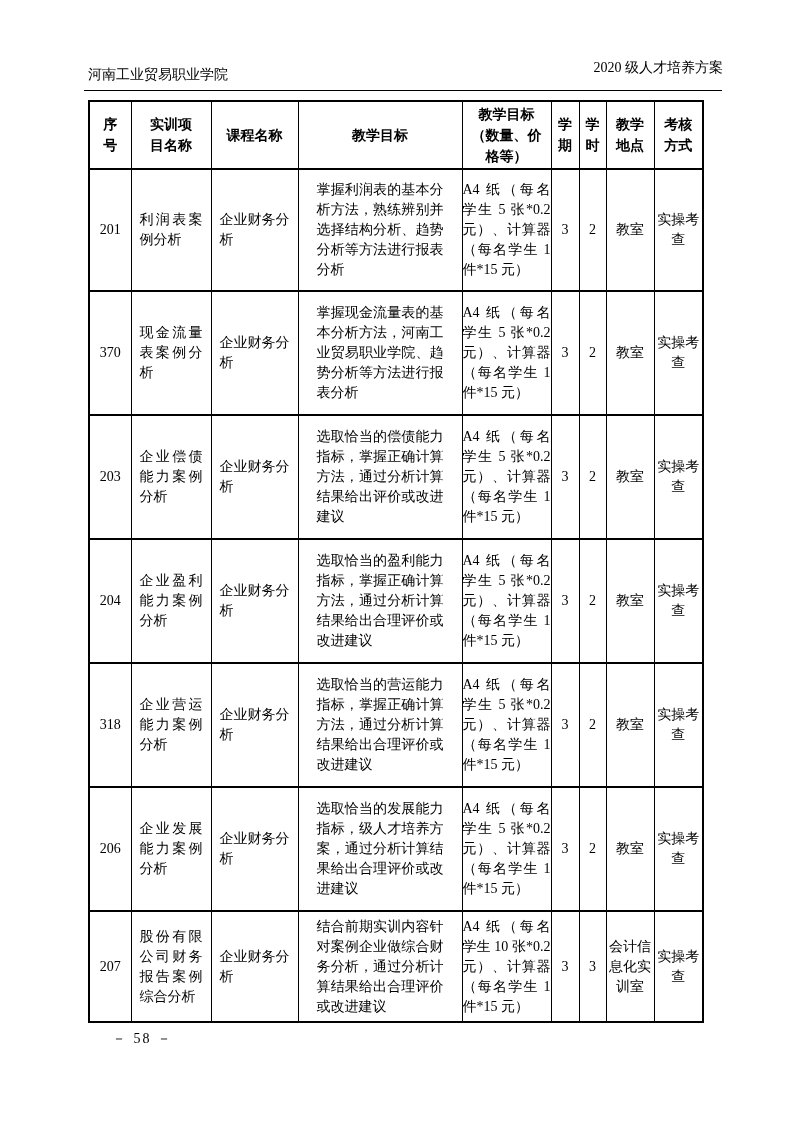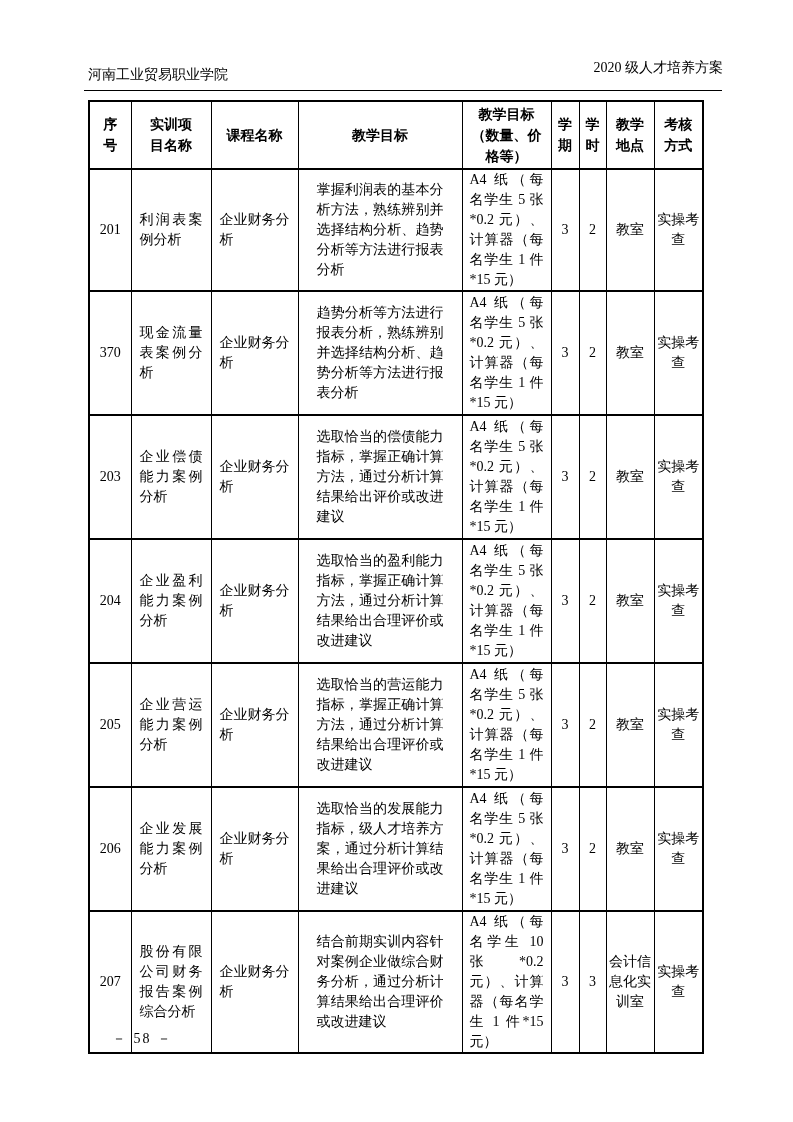--- a/index.html
+++ b/index.html
@@ -60,21 +60,21 @@
     line-height: 20px;
     vertical-align: middle;
   }
   .schedule tbody tr { height: 124px; }
   .schedule tbody tr:first-child { height: 122px; }
   .schedule tbody tr:last-child { height: 111px; }
   td.c-center { text-align: center; padding: 0 2px; }
   td.c-project { text-align: justify; padding: 0 8px; margin-left: 36px; }
   td.c-course { text-align: justify; padding: 0 8px; margin-left: 46px; }
   td.c-objective { text-align: justify; padding: 0 18px; }
-  td.c-materials { text-align: justify; padding: 0 7px; }
+  td.c-materials { text-align: justify; padding: 0 0; }
   .page-number {
     position: absolute;
     left: 88px; top: 1030px;
     font-size: 14px;
     letter-spacing: 2px;
     white-space: nowrap;
     padding-left: 24px;
   }
 </style>
 </head>
@@ -128,21 +128,21 @@
         <td class="c-materials">A4 纸（每名学生 5 张*0.2 元）、计算器（每名学生 1 件*15 元）</td>
         <td class="c-center">3</td>
         <td class="c-center">2</td>
         <td class="c-center">教室</td>
         <td class="c-center">实操考查</td>
       </tr>
       <tr>
         <td class="c-center">370</td>
         <td class="c-project">现金流量表案例分析</td>
         <td class="c-course">企业财务分析</td>
-        <td class="c-objective">趋势分析等方法进行报表分析，熟练辨别并选择结构分析、趋势分析等方法进行报表分析</td>
+        <td class="c-objective">掌握现金流量表的基本分析方法，河南工业贸易职业学院、趋势分析等方法进行报表分析</td>
         <td class="c-materials">A4 纸（每名学生 5 张*0.2 元）、计算器（每名学生 1 件*15 元）</td>
         <td class="c-center">3</td>
         <td class="c-center">2</td>
         <td class="c-center">教室</td>
         <td class="c-center">实操考查</td>
       </tr>
       <tr>
         <td class="c-center">203</td>
         <td class="c-project">企业偿债能力案例分析</td>
         <td class="c-course">企业财务分析</td>
@@ -158,21 +158,21 @@
         <td class="c-project">企业盈利能力案例分析</td>
         <td class="c-course">企业财务分析</td>
         <td class="c-objective">选取恰当的盈利能力指标，掌握正确计算方法，通过分析计算结果给出合理评价或改进建议</td>
         <td class="c-materials">A4 纸（每名学生 5 张*0.2 元）、计算器（每名学生 1 件*15 元）</td>
         <td class="c-center">3</td>
         <td class="c-center">2</td>
         <td class="c-center">教室</td>
         <td class="c-center">实操考查</td>
       </tr>
       <tr>
-        <td class="c-center">205</td>
+        <td class="c-center">318</td>
         <td class="c-project">企业营运能力案例分析</td>
         <td class="c-course">企业财务分析</td>
         <td class="c-objective">选取恰当的营运能力指标，掌握正确计算方法，通过分析计算结果给出合理评价或改进建议</td>
         <td class="c-materials">A4 纸（每名学生 5 张*0.2 元）、计算器（每名学生 1 件*15 元）</td>
         <td class="c-center">3</td>
         <td class="c-center">2</td>
         <td class="c-center">教室</td>
         <td class="c-center">实操考查</td>
       </tr>
       <tr>

